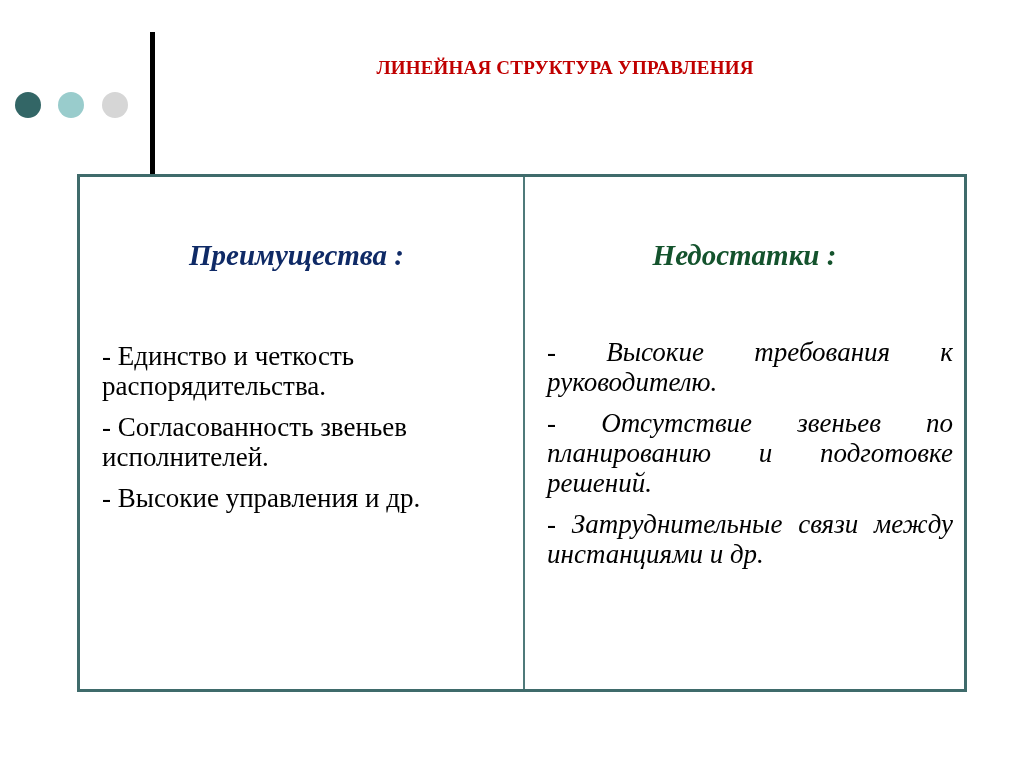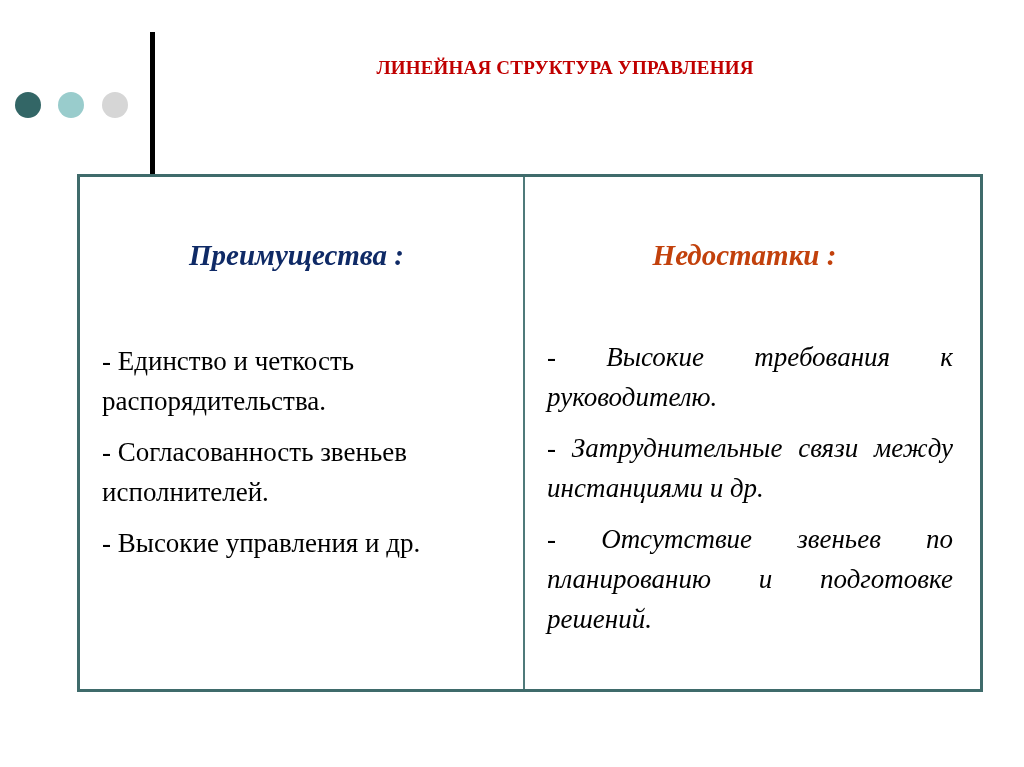--- a/index.html
+++ b/index.html
@@ -41,21 +41,20 @@
       white-space: nowrap;
     }
     .table {
       position: absolute;
       left: 77px;
       top: 174px;
       width: 884px;
       height: 512px;
       border: 3px solid #3f6b6b;
       background: #ffffff;
-      padding-left: 16px;
     }
     .divider {
       position: absolute;
       left: 443px;
       top: 0;
       width: 2px;
       height: 100%;
       background: #4f7a7a;
     }
     .col {
@@ -84,21 +83,21 @@
       font-style: italic;
       font-weight: bold;
     }
     .col-left .heading { left: -5px; }
     .items {
       position: absolute;
       top: 164px;
       left: 22px;
       right: 18px;
       font-size: 27px;
-      line-height: 40px;
+      line-height: 30px;
       color: #000000;
     }
     .col-right .items {
       left: 22px;
       right: 11px;
       top: 160px;
       font-style: italic;
     }
     .item {
       margin-bottom: 11px;
@@ -122,20 +121,20 @@
   <div class="col col-left">
     <div class="heading" style="color:#0f2a66;">Преимущества :</div>
     <div class="items">
       <div class="item"> - Единство и четкость распорядительства.</div>
       <div class="item"> - Согласованность звеньев исполнителей.</div>
       <div class="item">- Высокие управления и др.</div>
     </div>
   </div>
   <div class="divider"></div>
   <div class="col col-right">
-    <div class="heading" style="color:#c2410c;">Недостатки :</div>
+    <div class="heading" style="color:#14532d;">Недостатки :</div>
     <div class="items">
       <div class="item">- Высокие требования к руководителю.</div>
+      <div class="item">- Отсутствие звеньев по планированию и подготовке решений.</div>
       <div class="item">- Затруднительные связи между инстанциями и др.</div>
-      <div class="item">- Отсутствие звеньев по планированию и подготовке решений.</div>
     </div>
   </div>
 </div>
 
 </body></html>

